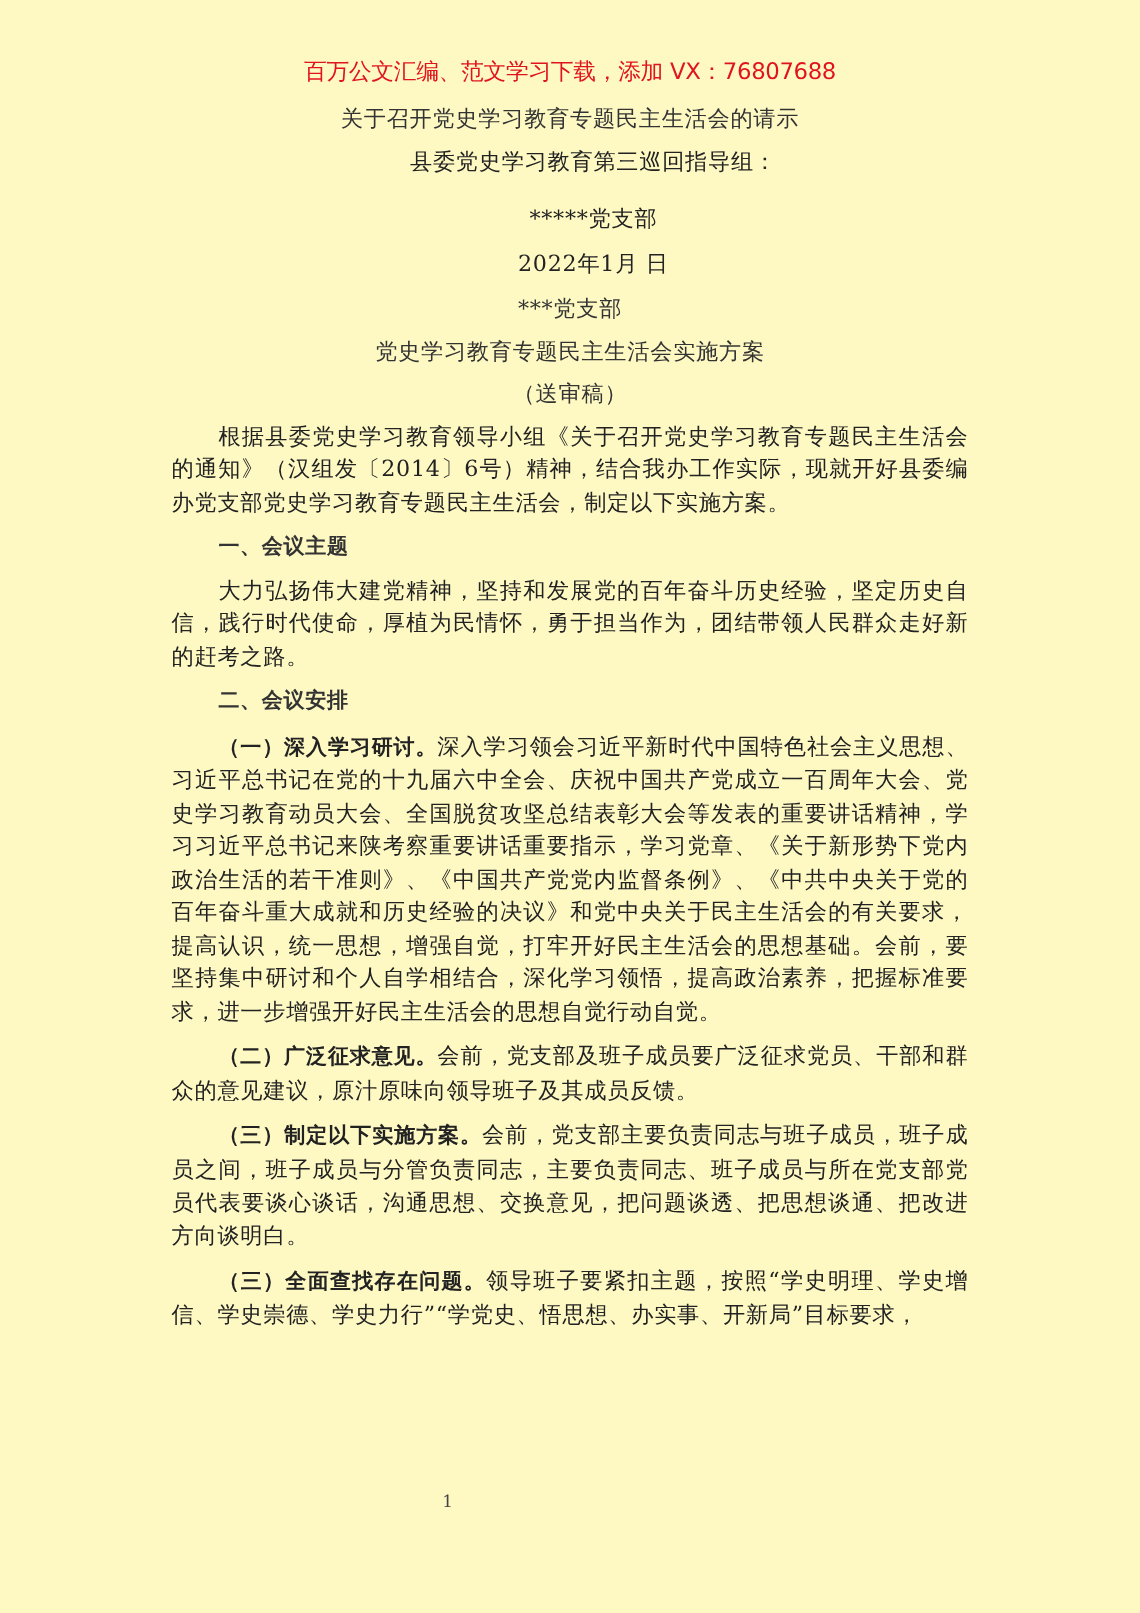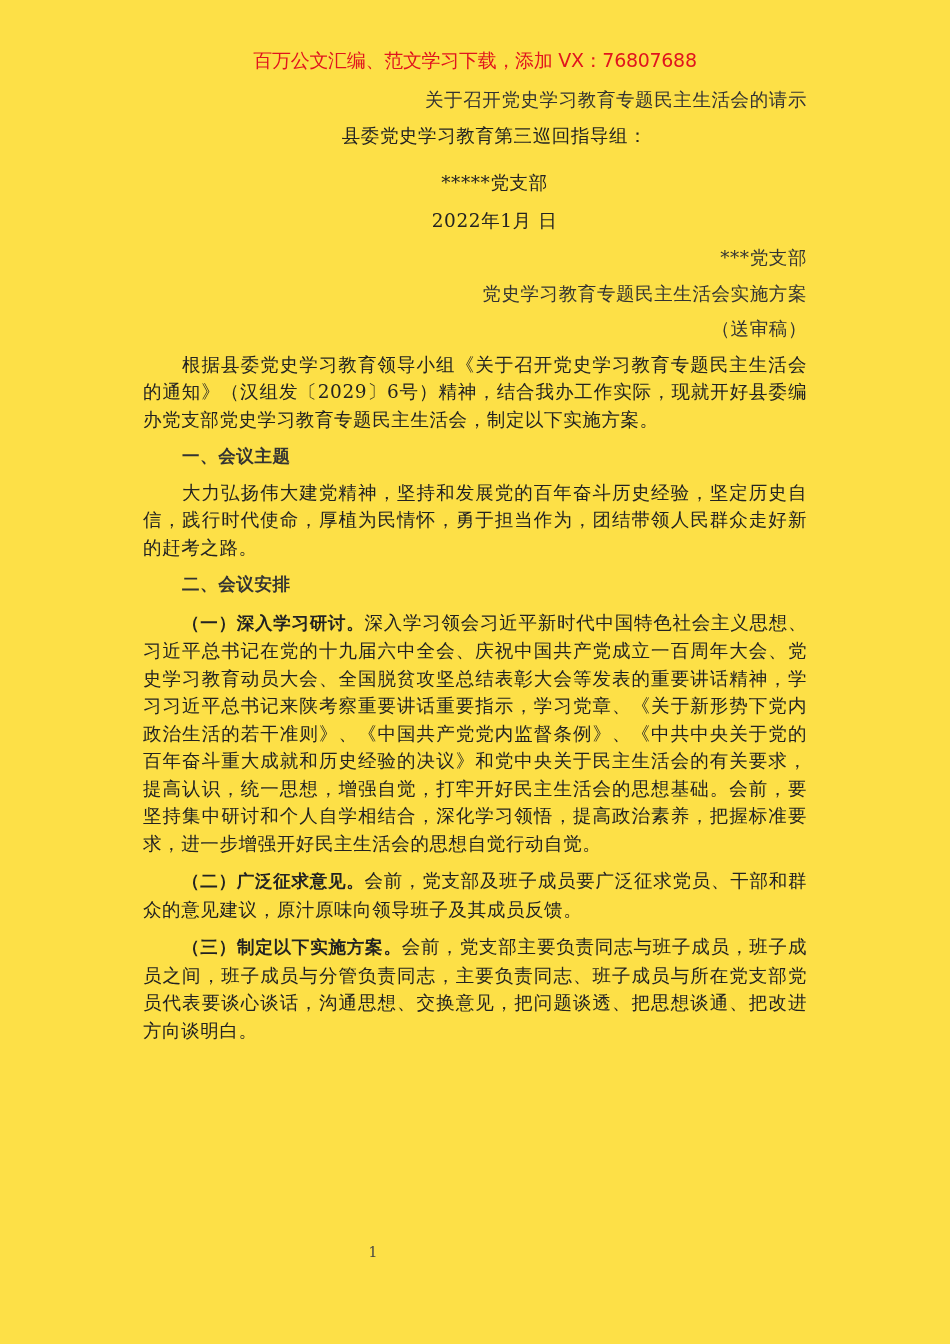--- a/index.html
+++ b/index.html
@@ -14,21 +14,21 @@
       overflow: hidden;
       font-family: "DejaVu Serif", "Liberation Serif", serif;
       color: #222222;
     }
     .page {
       position: absolute;
       left: 0;
       top: 0;
       width: 950px;
       height: 1344px;
-      background: #fde047;
+      background: #fef9c3;
     }
     .banner {
       position: absolute;
       top: 46px;
       left: 0;
       width: 950px;
       text-align: center;
       font-family: "DejaVu Sans", "Liberation Sans", sans-serif;
       font-size: 19px;
       line-height: 28px;
@@ -38,21 +38,21 @@
     .content {
       position: absolute;
       left: 143px;
       top: 86px;
       width: 664px;
       font-size: 18.5px;
       line-height: 27.5px;
       letter-spacing: 0.6px;
     }
     .center {
-      text-align: right;
+      text-align: center;
       margin: 0;
       color: #333333;
     }
     .p {
       margin: 0;
       text-indent: 39px;
       text-align: justify;
     }
     .sal {
       margin: 0;
@@ -104,38 +104,39 @@
     <div class="gap10"></div>
     <p class="sal">2022年1月  日</p>
     <div class="gap10"></div>
 
     <p class="center">***党支部</p>
     <div class="gap8"></div>
     <p class="center">党史学习教育专题民主生活会实施方案</p>
     <div class="gap8"></div>
     <p class="center">（送审稿）</p>
     <div class="gap8"></div>
-    <p class="p">根据县委党史学习教育领导小组《关于召开党史学习教育专题民主生活会的通知》（汉组发〔2029〕6号）精神，结合我办工作实际，现就开好县委编办党支部党史学习教育专题民主生活会，制定以下实施方案。</p>
+    <p class="p">根据县委党史学习教育领导小组《关于召开党史学习教育专题民主生活会的通知》（汉组发〔2014〕6号）精神，结合我办工作实际，现就开好县委编办党支部党史学习教育专题民主生活会，制定以下实施方案。</p>
     <div class="gap10"></div>
 
     <p class="h">一、会议主题</p>
     <div class="gap8"></div>
     <p class="p">大力弘扬伟大建党精神，坚持和发展党的百年奋斗历史经验，坚定历史自信，践行时代使命，厚植为民情怀，勇于担当作为，团结带领人民群众走好新的赶考之路。</p>
     <div class="gap10"></div>
 
     <p class="h">二、会议安排</p>
     <div class="gap10"></div>
 
     <p class="p"><span class="b">（一）深入学习研讨。</span><span>深入学习领会习近平新时代中国特色社会主义思想、习近平总书记在党的十九届六中全会、庆祝中国共产党成立一百周年大会、党史学习教育动员大会、全国脱贫攻坚总结表彰大会等发表的重要讲话精神，学习习近平总书记来陕考察重要讲话重要指示，学习党章、《关于新形势下党内政治生活的若干准则》、《中国共产党党内监督条例》、《中共中央关于党的百年奋斗重大成就和历史经验的决议》和党中央关于民主生活会的有关要求，提高认识，统一思想，增强自觉，打牢开好民主生活会的思想基础。会前，要坚持集中研讨和个人自学相结合，深化学习领悟，提高政治素养，把握标准要求，进一步增强开好民主生活会的思想自觉行动自觉。</span></p>
     <div class="gap10"></div>
 
     <p class="p"><span class="b">（二）广泛征求意见。</span><span>会前，党支部及班子成员要广泛征求党员、干部和群众的意见建议，原汁原味向领导班子及其成员反馈。</span></p>
     <div class="gap10"></div>
 
     <p class="p"><span class="b">（三）制定以下实施方案。</span><span>会前，党支部主要负责同志与班子成员，班子成员之间，班子成员与分管负责同志，主要负责同志、班子成员与所在党支部党员代表要谈心谈话，沟通思想、交换意见，把问题谈透、把思想谈通、把改进方向谈明白。</span></p>
     <div class="gap10"></div>
 
+    <p class="p"><span class="b">（三）全面查找存在问题。</span><span>领导班子要紧扣主题，按照“学史明理、学史增信、学史崇德、学史力行”“学党史、悟思想、办实事、开新局”目标要求，</span></p>
 
   </div>
 
   <div class="pagenum">1</div>
 
 </div>
 
 </body></html>

